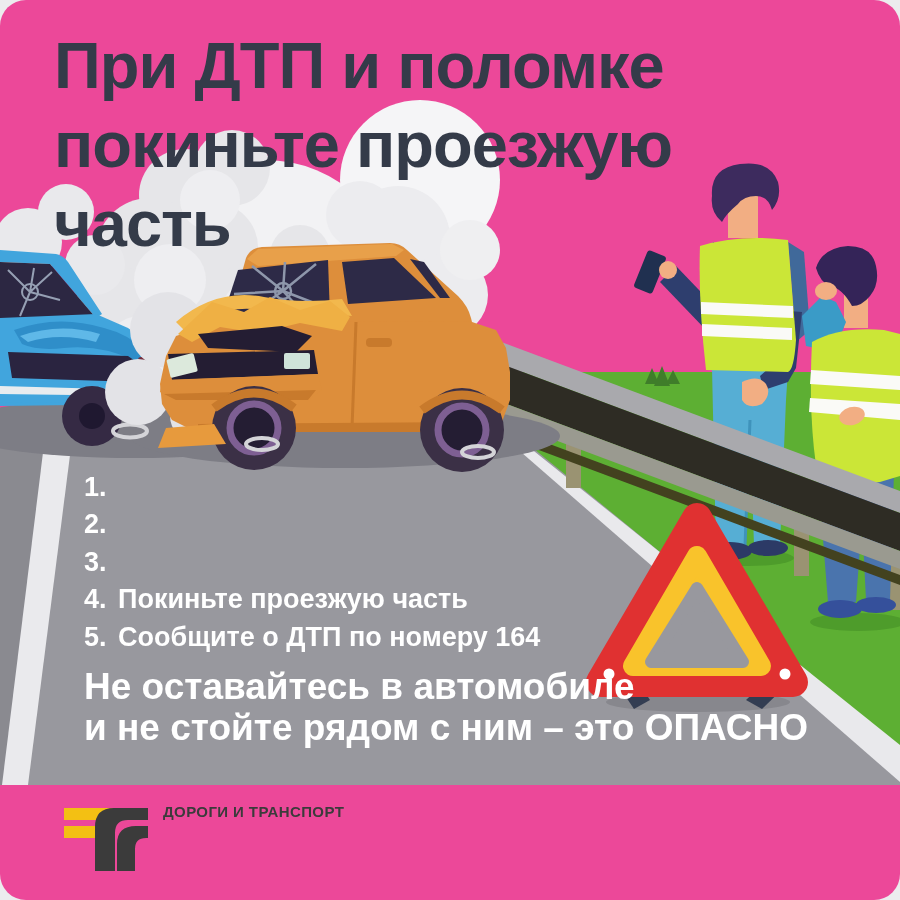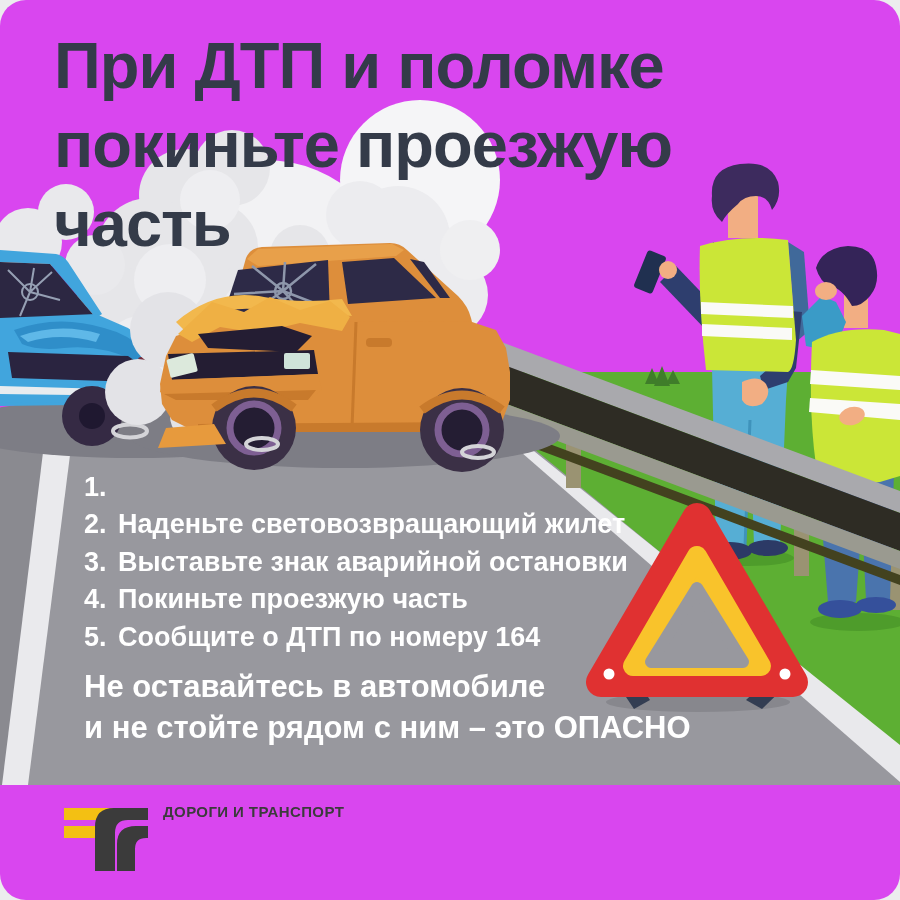--- a/index.html
+++ b/index.html
@@ -1,24 +1,24 @@
 <!DOCTYPE html>
 <html><head>
 <meta charset="utf-8">
 <style>
   html,body{margin:0;padding:0;background:#ececee;}
   body{width:900px;height:900px;font-family:"Liberation Sans","DejaVu Sans",sans-serif;}
-  .poster{position:relative;width:900px;height:900px;background:#d946ef;border-radius:26px;overflow:hidden;}
+  .poster{position:relative;width:900px;height:900px;background:#ec4899;border-radius:26px;overflow:hidden;}
   .scene{position:absolute;left:0;top:0;width:900px;height:785px;display:block;}
   .title{position:absolute;left:54px;top:26px;font-size:65px;line-height:79px;font-weight:700;
          color:#343b49;letter-spacing:-1px;white-space:nowrap;}
   .steps{position:absolute;left:84px;top:472px;color:#ffffff;font-size:27px;font-weight:700;}
   .step{display:flex;height:37.4px;align-items:flex-start;white-space:nowrap;}
   .step .num{width:34px;flex:0 0 34px;}
-  .warning{position:absolute;left:84px;top:666px;color:#ffffff;font-size:31px;font-weight:700;
+  .warning{position:absolute;left:84px;top:666px;color:#ffffff;font-size:37px;font-weight:700;
            line-height:41px;white-space:nowrap;}
   .logo{position:absolute;left:62px;top:803px;width:420px;height:75px;}
   .logo-mark{position:absolute;left:0;top:0;width:90px;height:70px;}
   .logo-text{position:absolute;left:101px;top:0;font-size:15px;line-height:18px;font-weight:700;
              letter-spacing:0.4px;color:#3b3b3b;white-space:nowrap;}
 </style>
 </head>
 <body>
 
 <div class="poster">
@@ -202,25 +202,23 @@
     <div>покиньте проезжую</div>
     <div>часть</div>
   </div>
 
   <div class="steps">
     <div class="step">
       <span class="num">1.</span>
     </div>
     <div class="step">
       <span class="num">2.</span>
-      <span>Наденьте световозвращающий жилет</span>
     </div>
     <div class="step">
       <span class="num">3.</span>
-      <span>Выставьте знак аварийной остановки</span>
     </div>
     <div class="step">
       <span class="num">4.</span>
       <span>Покиньте проезжую часть</span>
     </div>
     <div class="step">
       <span class="num">5.</span>
       <span>Сообщите о ДТП по номеру 164</span>
     </div>
   </div>

